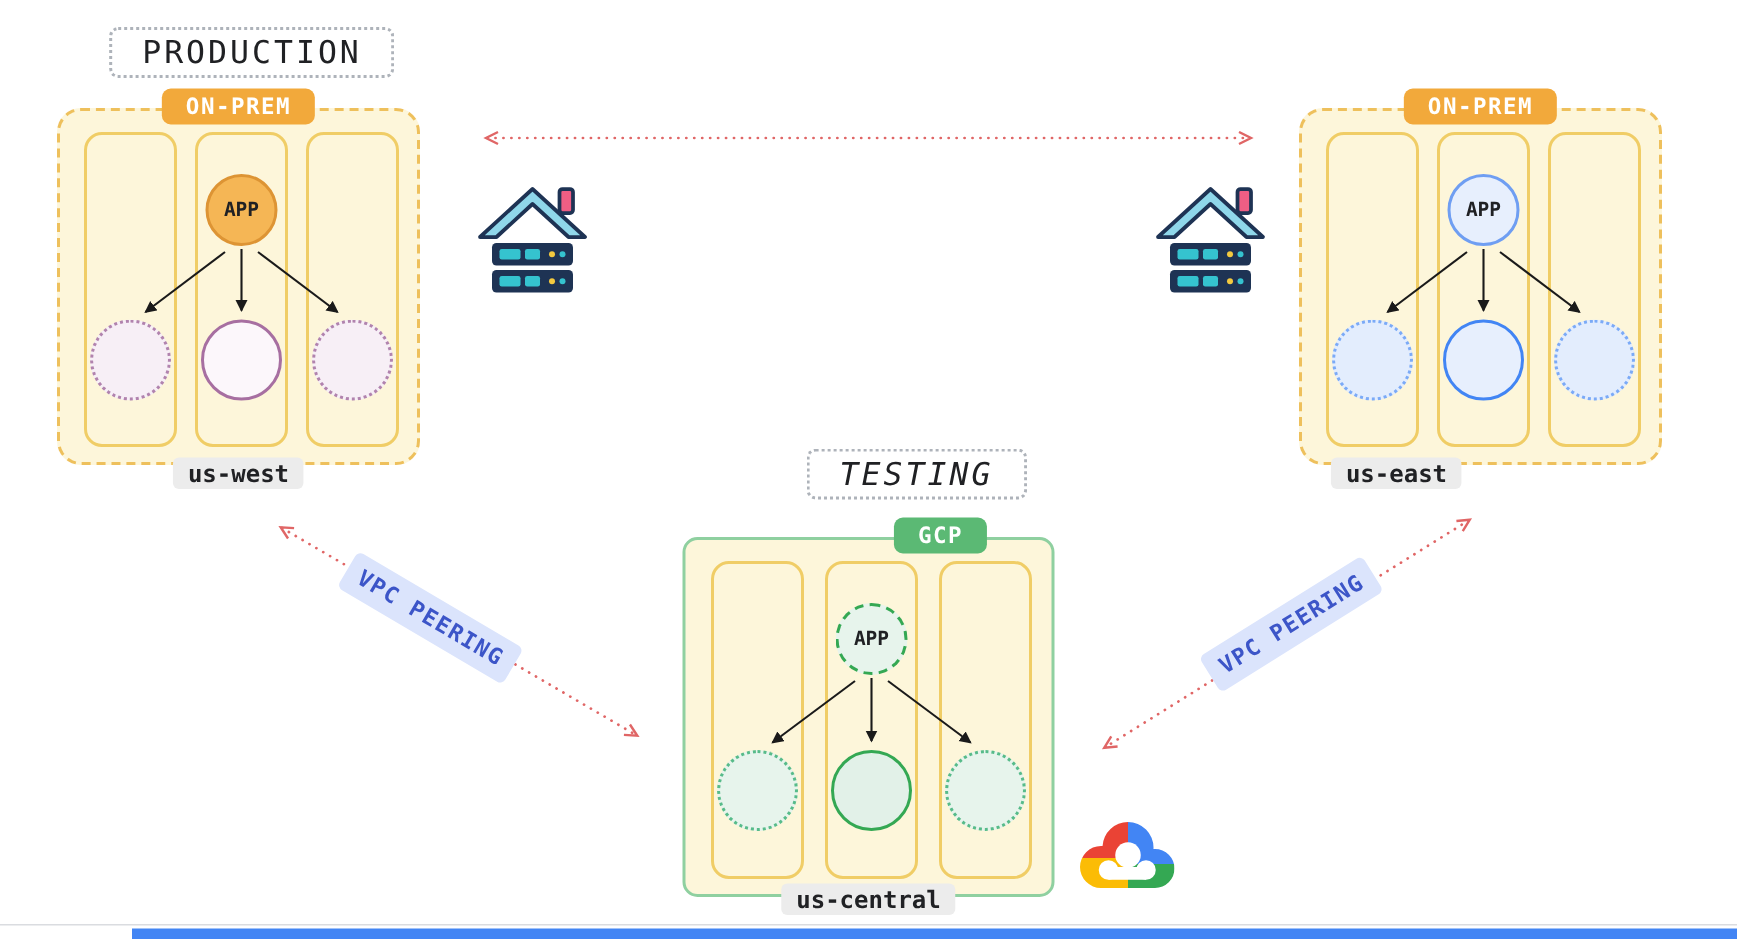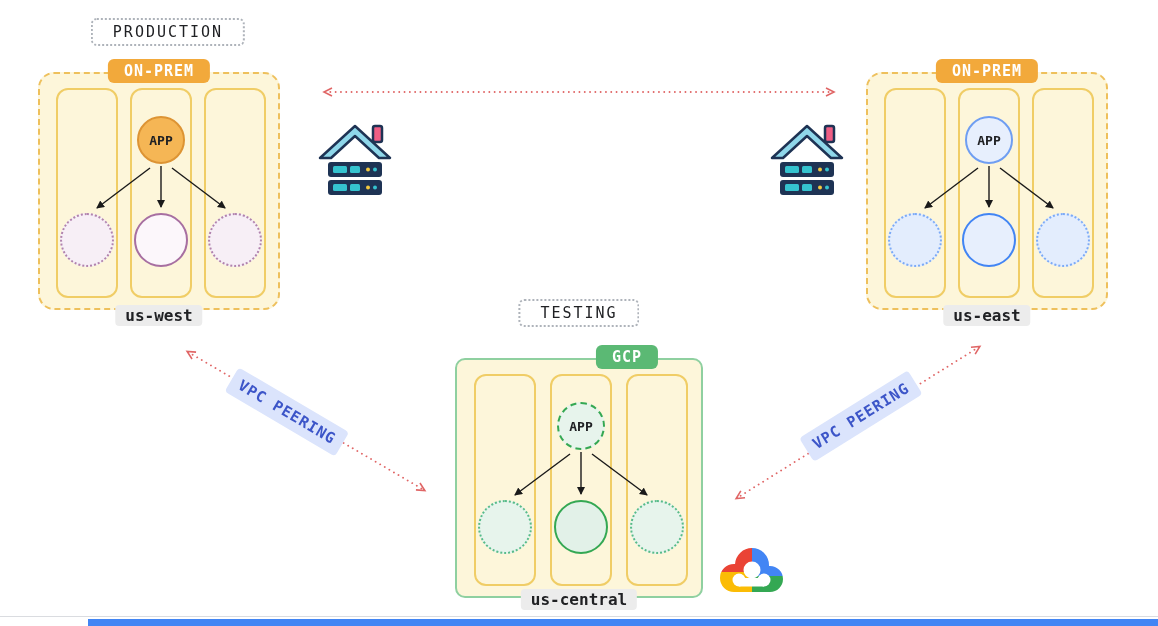--- a/index.html
+++ b/index.html
@@ -4,21 +4,21 @@
 <style>
   * { margin:0; padding:0; box-sizing:border-box; }
   body { background:#fff; }
   .canvas {
     position:relative; width:1158px; height:626px; background:#fff;
     font-family:"DejaVu Sans Mono", monospace; overflow:hidden; color:#202124;
   }
   .env-title {
     position:absolute; transform:translateX(-50%); background:#fff;
     border:2px dotted #aeb3ba; border-radius:6px; padding:3px 20px;
-    font-size:15px; letter-spacing:2px; white-space:nowrap; z-index:3;
+    font-size:21px; letter-spacing:2px; white-space:nowrap; z-index:3;
   }
   .badge {
     position:absolute; transform:translateX(-50%); border-radius:6px;
     padding:3px 16px; font-size:15px; font-weight:bold; letter-spacing:1px;
     color:#fff; white-space:nowrap; z-index:4;
   }
   .badge.onprem { background:var(--on-prem-badge,#f2a93b); }
   .badge.gcp    { background:var(--gcp-badge,#5bb974);margin-left:48px; }
   .region { position:absolute; background:var(--region-fill,#fdf6da); z-index:1; }
   .region.dashed { border:2px dashed var(--region-border-dashed,#eec05c); border-radius:16px; }
@@ -112,23 +112,23 @@
     <svg class="fanout" width="242" height="238">
       <line x1="110" y1="94" x2="57" y2="134" marker-end="url(#mblk)"></line>
       <line x1="121" y1="92" x2="121" y2="133" marker-end="url(#mblk)"></line>
       <line x1="132" y1="94" x2="185" y2="134" marker-end="url(#mblk)"></line>
     </svg>
     <div class="app-circle a-blue" style="left:97px; top:42px;">APP</div>
     <div class="node b-dotted" style="left:20px;"></div>
     <div class="node b-solid" style="left:94px;"></div>
     <div class="node b-dotted" style="left:168px;"></div>
   </div>
-  <div class="region-label" style="left:987px; top:305px;">us-east</div>
-
-  <div class="env-title" style="left:579px; top:299px;">TESTING</div>
+  <div class="region-label" style="left:931px; top:305px;">us-east</div>
+
+  <div class="env-title" style="left:611px; top:299px;font-style:italic;">TESTING</div>
   <div class="badge gcp" style="left:579px; top:345px;">GCP</div>
   <div class="region gcpbox central" style="left:455px; top:358px; width:248px; height:240px;">
     <div class="col" style="left:17px;"></div>
     <div class="col" style="left:93px;"></div>
     <div class="col" style="left:169px;"></div>
     <svg class="fanout" width="248" height="240">
       <line x1="113" y1="94" x2="58" y2="135" marker-end="url(#mblk)"></line>
       <line x1="124" y1="92" x2="124" y2="134" marker-end="url(#mblk)"></line>
       <line x1="135" y1="94" x2="190" y2="135" marker-end="url(#mblk)"></line>
     </svg>

